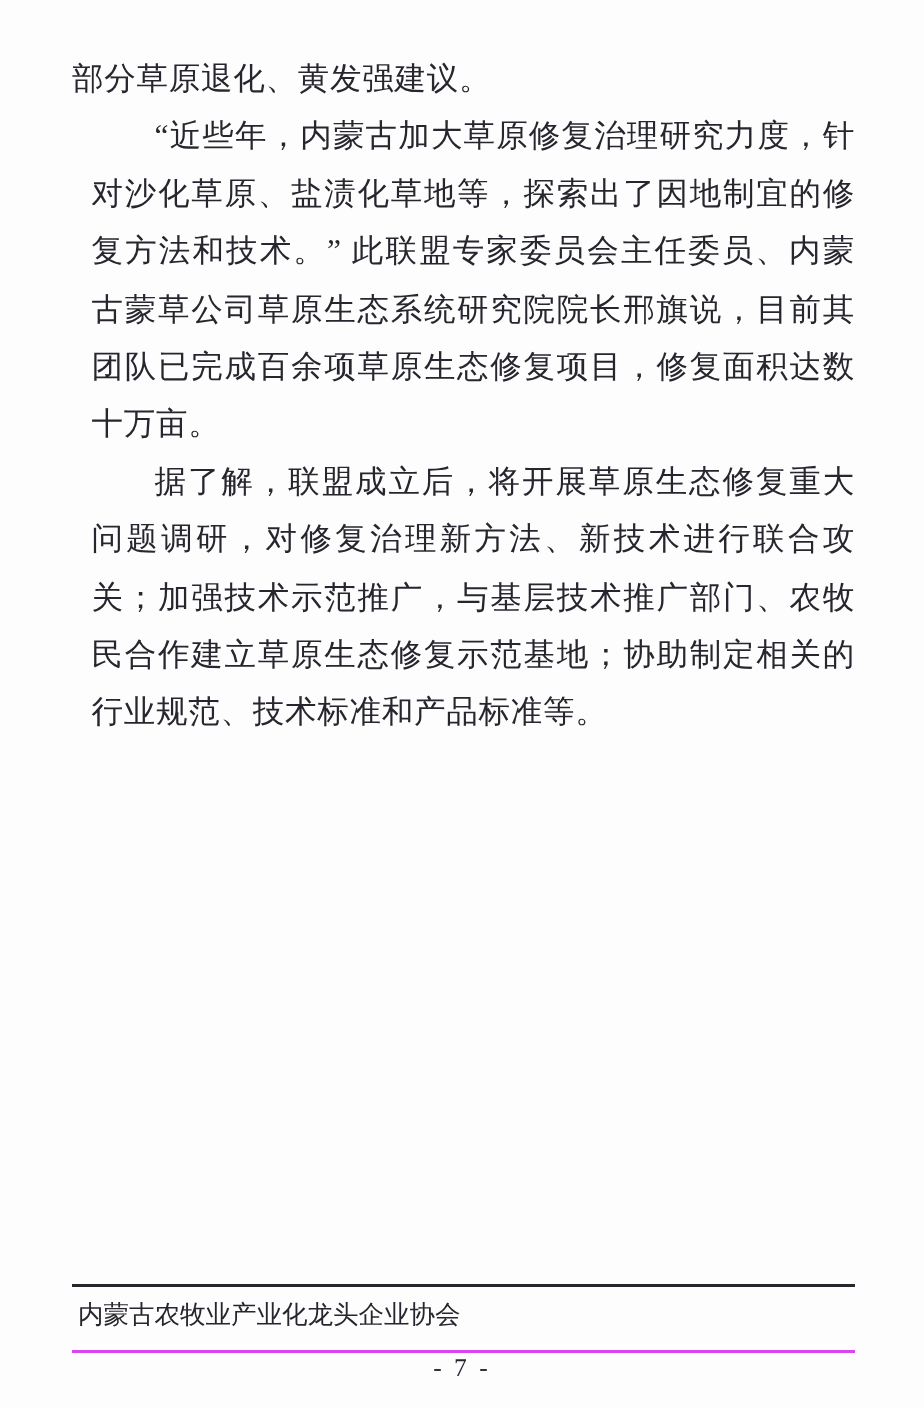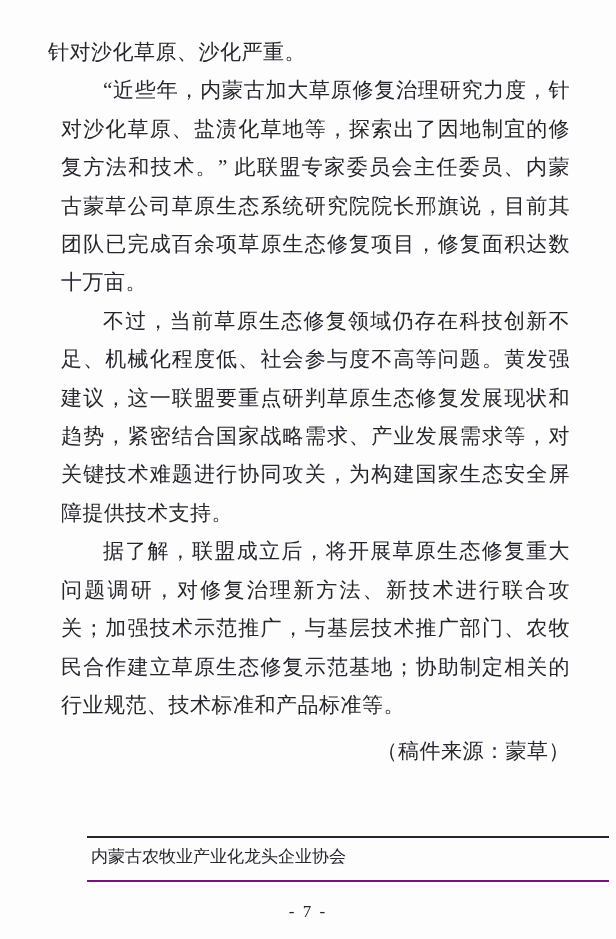--- a/index.html
+++ b/index.html
@@ -38,26 +38,25 @@
     margin-top: 8px;
     font-size: 21px;
     line-height: 38.4px;
     text-align: right;
     letter-spacing: 0.5px;
   }
   .footer {
     position: absolute;
     left: 48px;
     width: 522px;
-    top: 836px;
+    top: 856px;
     border-top: 2px solid #26262e;
-    border-bottom: 2px solid #701a75;
+    border-bottom: 2px solid #d946ef;
     box-sizing: border-box;
     height: 46px;
-    margin-left: 39px;
   }
   .footer-row {
     display: flex;
     justify-content: space-between;
     align-items: center;
     padding: 9px 1px 12px 4px;
     font-size: 17px;
     line-height: 20px;
   }
   .page-number {
@@ -69,25 +68,23 @@
     font-size: 17px;
     letter-spacing: 2px;
   }
 </style>
 </head>
 <body>
 
 <div class="page">
 
   <div class="content">
-    <p>针对沙化草原、沙化严重。</p>
+    <p>部分草原退化、黄发强建议。</p>
     <p class="indent">“近些年，内蒙古加大草原修复治理研究力度，针对沙化草原、盐渍化草地等，探索出了因地制宜的修复方法和技术。” 此联盟专家委员会主任委员、内蒙古蒙草公司草原生态系统研究院院长邢旗说，目前其团队已完成百余项草原生态修复项目，修复面积达数十万亩。</p>
-    <p class="indent">不过，当前草原生态修复领域仍存在科技创新不足、机械化程度低、社会参与度不高等问题。黄发强建议，这一联盟要重点研判草原生态修复发展现状和趋势，紧密结合国家战略需求、产业发展需求等，对关键技术难题进行协同攻关，为构建国家生态安全屏障提供技术支持。</p>
     <p class="indent">据了解，联盟成立后，将开展草原生态修复重大问题调研，对修复治理新方法、新技术进行联合攻关；加强技术示范推广，与基层技术推广部门、农牧民合作建立草原生态修复示范基地；协助制定相关的行业规范、技术标准和产品标准等。</p>
-    <div class="source-line">（稿件来源：蒙草）</div>
   </div>
 
   <div class="footer">
     <div class="footer-row">
       <span>内蒙古农牧业产业化龙头企业协会</span>
     </div>
   </div>
 
   <div class="page-number">- 7 -</div>
 

